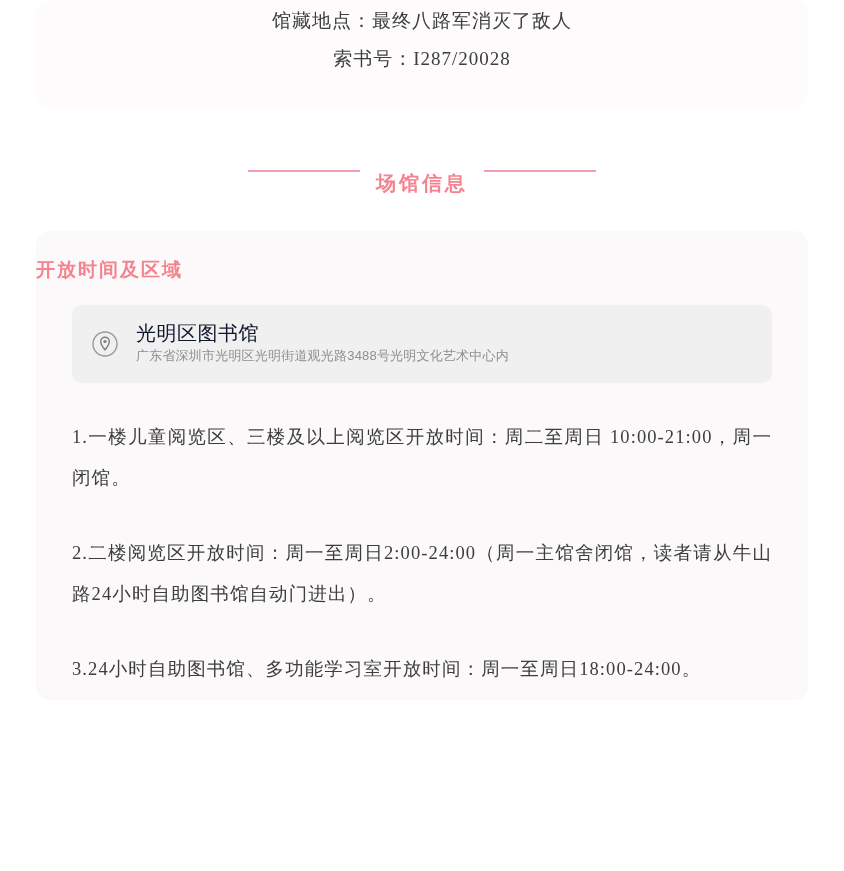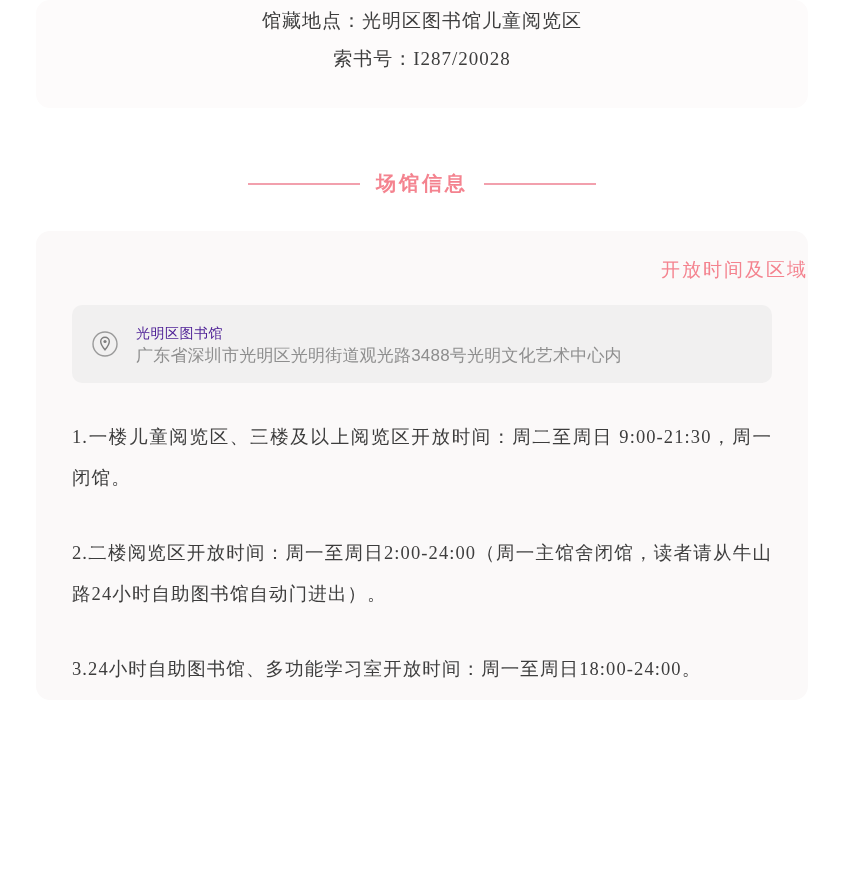--- a/index.html
+++ b/index.html
@@ -47,21 +47,21 @@
     line-height: 41px;
     letter-spacing: 1.2px;
     color: #3d3d3d;
     text-align: justify;
   }
 
   
   .section-divider {
     margin: 62px 0 0 0;
     display: flex;
-    align-items: center;
+    align-items: flex-start;
     justify-content: center;
     gap: 16px;
   }
   .divider-line {
     width: 112px;
     height: 2px;
     background: #f2a0ad;
   }
   .divider-title {
     color: #f4838f;
@@ -73,24 +73,24 @@
 
   
   .info-card {
     margin: 34px 36px 0 36px;
     background: #fbf9f9;
     border-radius: 14px;
     padding: 26px 0 0 0;
     box-sizing: border-box;
   }
   .info-card-title {
-    text-align: right;
+    text-align: left;
     color: #f4838f;
     font-size: 19px;
-    font-weight: normal;
+    font-weight: bold;
     letter-spacing: 2px;
     font-family: "Liberation Sans", sans-serif;
     margin-bottom: 22px;
   }
   .address-box {
     margin: 0 36px;
     background: #f1f0f0;
     border-radius: 10px;
     padding: 16px 18px;
     display: flex;
@@ -106,28 +106,28 @@
     align-items: center;
     justify-content: center;
   }
   .pin-icon svg { display: block; }
   .address-text {
     display: flex;
     flex-direction: column;
     justify-content: center;
   }
   .venue-name {
-    font-size: 14px;
-    color: #4c1d95;
+    font-size: 20px;
+    color: #0f172a;
     letter-spacing: 0.5px;
     line-height: 24px;
-    font-family: Liberation Sans, sans-serif;
+    font-family: Liberation Serif, serif;
   }
   .venue-address {
-    font-size: 17px;
+    font-size: 13px;
     color: #8e8e8e;
     letter-spacing: 0.2px;
     line-height: 22px;
     font-family: "Liberation Sans", sans-serif;
   }
 
   .hours-list {
     margin: 0 2px;
     padding: 0 34px;
   }
@@ -144,21 +144,21 @@
     padding-bottom: 10px;
   }
 </style>
 </head>
 <body>
 
 <div class="page">
 
   <div class="top-card">
     <div class="header-lines">
-      <div class="header-line">馆藏地点：光明区图书馆儿童阅览区</div>
+      <div class="header-line">馆藏地点：最终八路军消灭了敌人</div>
       <div class="header-line">索书号：I287/20028</div>
     </div>
   </div>
 
   <div class="section-divider">
     <span class="divider-line"></span>
     <span class="divider-title">场馆信息</span>
     <span class="divider-line"></span>
   </div>
 
@@ -173,19 +173,19 @@
           <circle cx="14" cy="11.5" r="1.6" fill="#7d7d7d"></circle>
         </svg>
       </span>
       <span class="address-text">
         <span class="venue-name">光明区图书馆</span>
         <span class="venue-address">广东省深圳市光明区光明街道观光路3488号光明文化艺术中心内</span>
       </span>
     </div>
 
     <div class="hours-list">
-      <div class="hours-item">1.一楼儿童阅览区、三楼及以上阅览区开放时间：周二至周日 9:00-21:30，周一闭馆。</div>
+      <div class="hours-item">1.一楼儿童阅览区、三楼及以上阅览区开放时间：周二至周日 10:00-21:00，周一闭馆。</div>
       <div class="hours-item">2.二楼阅览区开放时间：周一至周日2:00-24:00（周一主馆舍闭馆，读者请从牛山路24小时自助图书馆自动门进出）。</div>
       <div class="hours-item">3.24小时自助图书馆、多功能学习室开放时间：周一至周日18:00-24:00。</div>
     </div>
   </div>
 
 </div>
 
 </body></html>

